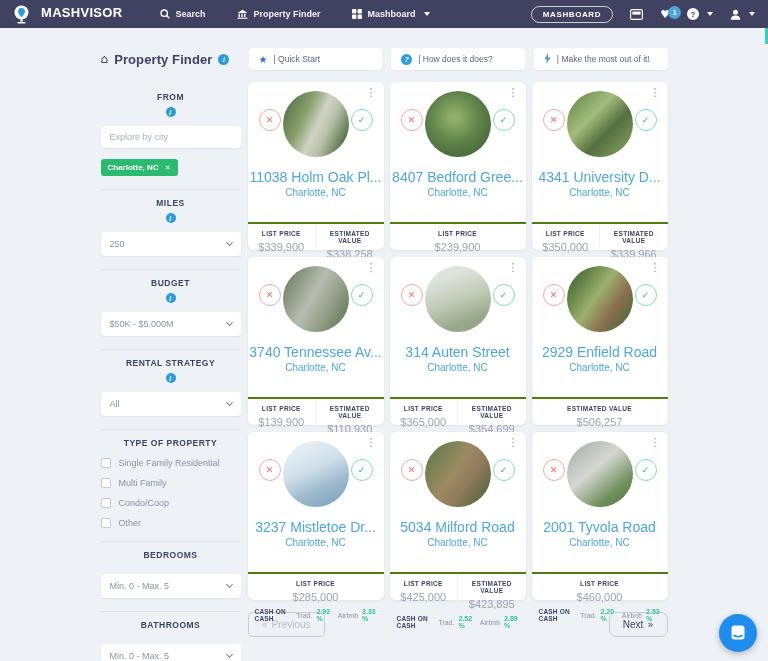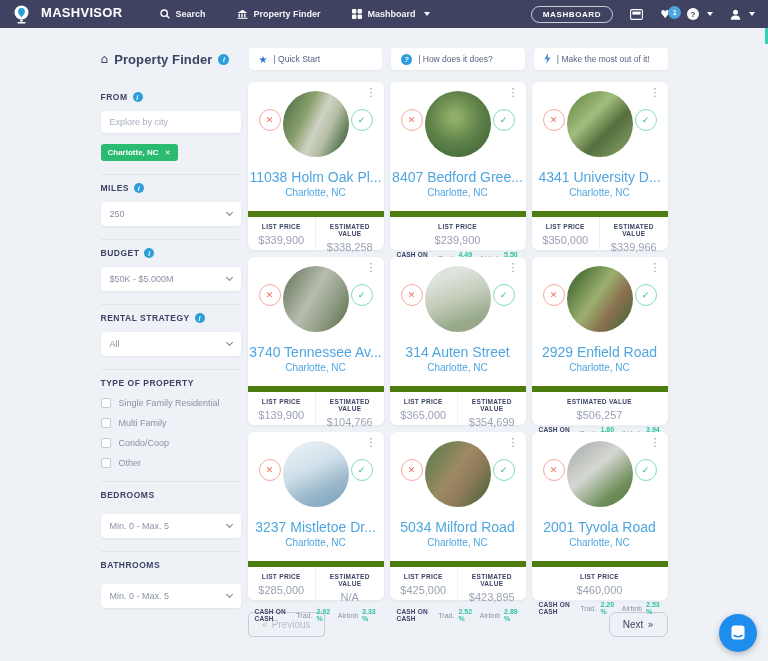--- a/index.html
+++ b/index.html
@@ -34,21 +34,21 @@
   .star-ico { color:#2f6fd8; font-size:10px; }
   .bolt-ico { color:#4a90d9; font-size:10px; font-weight:bold; }
 
   
   .content { display:flex; margin-top:12px; gap:7px; }
 
   
   .sidebar { width:140px; flex:0 0 140px; padding-top:2px; }
   .side-sec { padding:8px 0 13px; border-bottom:1px solid #dfe3ea; }
   .side-sec.last { border-bottom:none; }
-  .side-label { font-size:8.5px; font-weight:bold; letter-spacing:.5px; color:#3c4466; display:flex; align-items:center; gap:5px; }
+  .side-label { font-size:8.5px; font-weight:bold; letter-spacing:.5px; color:#3c4466; display:flex; align-items:center; gap:5px;flex-direction:column; }
   .side-label .info-ico { width:10px; height:10px; }
   .text-input { margin-top:9px; width:100%; height:16px; background:#fff; border:none; border-radius:4px; padding:11px 9px; font-size:9px; color:#3c4466; box-shadow:0 1px 2px rgba(60,70,110,.08); font-family:inherit; }
   .text-input::placeholder { color:#a9b0bf; }
   .tag { margin-top:11px; display:inline-flex; align-items:center; gap:6px; background:#2aba70; color:#fff; border-radius:3px; font-size:8px; font-weight:bold; padding:4px 7px; cursor:pointer; }
   .tag-x { font-size:7px; }
   .select { margin-top:9px; width:100%; height:24px; background:#fff; border-radius:4px; padding:0 9px; display:flex; align-items:center; justify-content:space-between; font-size:9px; color:#8a92a5; box-shadow:0 1px 2px rgba(60,70,110,.08); cursor:pointer; }
   .chev { width:5px; height:5px; border-right:1.3px solid #7c8496; border-bottom:1.3px solid #7c8496; transform:rotate(45deg); margin-top:-3px; }
   .cb-row { display:flex; align-items:center; gap:8px; margin-top:10px; cursor:pointer; }
   .cb { width:10px; height:10px; border:1px solid #c3c9d4; border-radius:2px; background:#fff; flex:0 0 auto; }
   .cb-label { font-size:9px; color:#8a92a5; }
@@ -67,21 +67,21 @@
   .photo-2 { background:radial-gradient(circle at 45% 40%,#8fae67 8%,#60844a 45%,#3f6336 90%); }
   .photo-3 { background:linear-gradient(135deg,#6f9150 10%,#a3bd7d 38%,#556e3e 62%,#7e9a5d 90%); }
   .photo-4 { background:linear-gradient(120deg,#7d8a72 15%,#b7bdb0 45%,#8f9b83 70%,#5e7350 95%); }
   .photo-5 { background:linear-gradient(160deg,#dfe3dd 20%,#c2cbb8 50%,#96a888 80%); }
   .photo-6 { background:linear-gradient(125deg,#57793f 18%,#9cb06f 45%,#8a6f4e 68%,#4c6b3a 92%); }
   .photo-7 { background:linear-gradient(155deg,#e8eef3 12%,#cfe0ea 42%,#9db9cc 68%,#7fa6c0 92%); }
   .photo-8 { background:linear-gradient(125deg,#6b7f4f 15%,#9d8a63 45%,#8f7a5a 65%,#55683f 90%); }
   .photo-9 { background:linear-gradient(140deg,#b9bdb9 18%,#d5d7d2 42%,#6f8f5b 75%,#597a47 95%); }
   .addr { text-align:center; color:#4fa6e0; font-size:14px; line-height:1.3; margin-top:2px; cursor:pointer; }
   .city { text-align:center; color:#4fa6e0; font-size:10px; line-height:1.3; cursor:pointer; }
-  .prices { display:flex; border-top:6px solid #4d7c0f; border-bottom:1px solid #edf0f4; margin-top:12px; flex:1; }
+  .prices { display:flex; border-top:2px solid #4d7c0f; border-bottom:1px solid #edf0f4; margin-top:23px; flex:1; }
   .price-cell { flex:1; text-align:center; padding:6px 2px 4px; }
   .price-cell + .price-cell { border-left:1px solid #edf0f4; }
   .plabel { font-size:6.5px; font-weight:bold; letter-spacing:.3px; color:#3c4466; }
   .pvalue { font-size:11px; color:#9aa2b2; margin-top:4px; }
   .cfoot { display:flex; align-items:center; padding:0 7px; height:20px; font-size:7px; gap:4px; }
   .coc-label { font-weight:bold; letter-spacing:.2px; color:#3c4466; font-size:6.5px; }
   .tlab, .alab { color:#8a92a5; margin-left:3px; }
   .tval { color:#2fc39e; font-weight:bold; }
   .aval { font-weight:bold; }
 
@@ -382,21 +382,21 @@
           </div>
           <div class="addr">3740 Tennessee Av...</div>
           <div class="city">Charlotte, NC</div>
           <div class="prices">
             <div class="price-cell">
               <div class="plabel">LIST PRICE</div>
               <div class="pvalue">$139,900</div>
             </div>
             <div class="price-cell">
               <div class="plabel">ESTIMATED VALUE</div>
-              <div class="pvalue">$104,766</div>
+              <div class="pvalue">$110,930</div>
             </div>
           </div>
           <div class="cfoot">
             <span class="coc-label">CASH ON CASH</span>
             <span class="tlab">Trad.</span>
             <span class="tval">1.87 %</span>
             <span class="alab">Airbnb</span>
             <span class="aval" style="color: rgb(47, 195, 158);">4.33 %</span>
           </div>
         </article>
@@ -471,24 +471,20 @@
                 <span class="glyph">✓</span>
               </button>
             <div class="kebab glyph">⋮</div>
           </div>
           <div class="addr">3237 Mistletoe Dr...</div>
           <div class="city">Charlotte, NC</div>
           <div class="prices">
             <div class="price-cell">
               <div class="plabel">LIST PRICE</div>
               <div class="pvalue">$285,000</div>
-            </div>
-            <div class="price-cell">
-              <div class="plabel">ESTIMATED VALUE</div>
-              <div class="pvalue">N/A</div>
             </div>
           </div>
           <div class="cfoot">
             <span class="coc-label">CASH ON CASH</span>
             <span class="tlab">Trad.</span>
             <span class="tval">2.92 %</span>
             <span class="alab">Airbnb</span>
             <span class="aval" style="color: rgb(47, 195, 158);">3.33 %</span>
           </div>
         </article>

